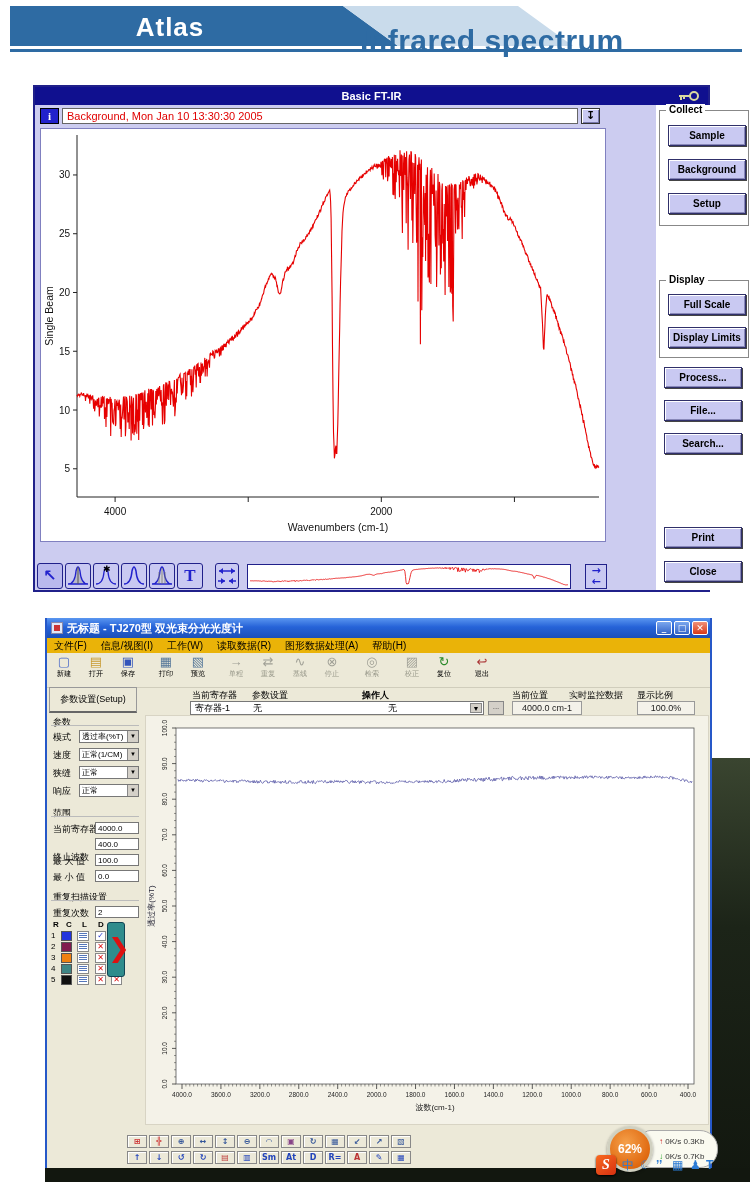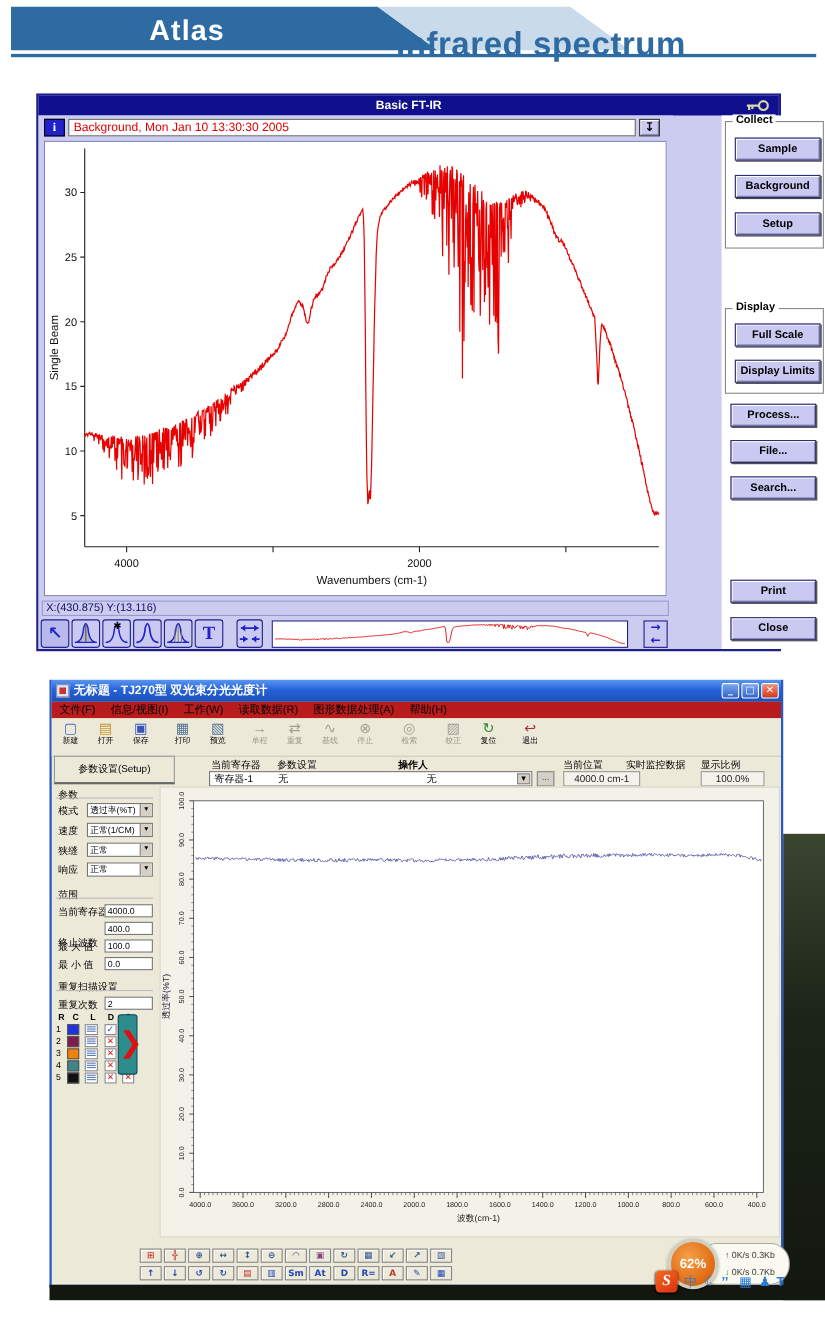--- a/index.html
+++ b/index.html
@@ -47,28 +47,28 @@
     background:linear-gradient(180deg,#5a96f0 0%,#2663d8 45%,#1b4fb8 100%);
     color:#fff;font:bold 11px "Liberation Sans",sans-serif;line-height:20px;}
   .tj-title-text{position:absolute;left:20px;top:0;white-space:nowrap;}
   .tj-app-icon{position:absolute;left:4px;top:4px;width:12px;height:12px;background:#e0e8f8;
     border:1px solid #88a;box-sizing:border-box;}
   .tj-app-icon:before{content:"";position:absolute;left:2px;top:2px;width:6px;height:6px;background:#cc3333;}
   .cap-btn{position:absolute;top:3px;width:16px;height:14px;border:1px solid #fff;border-radius:2px;
     box-sizing:border-box;color:#fff;font:bold 9px "DejaVu Sans",sans-serif;text-align:center;line-height:12px;
     background:linear-gradient(180deg,#7aa6ee,#3565c8);}
   .cap-close{background:linear-gradient(180deg,#f09078,#d83818);}
-  .tj-menubar{left:0;top:20px;width:663px;height:15px;background:#b91c1c;font-size:10px;line-height:15px;}
+  .tj-menubar{left:0;top:20px;width:663px;height:15px;background:#eab308;font-size:10px;line-height:15px;}
   .menu-item{display:inline-block;padding:0 7px;color:#000;}
   .tj-toolbar{left:0;top:35px;width:663px;height:34px;background:#ece9d8;border-bottom:1px solid #d0cdbc;}
   .tj-tb-item{position:absolute;top:1px;width:30px;height:32px;text-align:center;}
   .tj-tb-item .g{display:block;font-size:13px;line-height:15px;height:15px;}
   .tj-tb-item .l{display:block;font-size:8px;line-height:9px;color:#000;transform:scale(0.9);}
   .tj-tb-item.dis .l{color:#9a9a8c;}
-  .setup-tab{left:2px;top:69px;width:110px;height:26px;background:#ece9d8;border:1px solid #999;
+  .setup-tab{left:2px;top:69px;width:88px;height:26px;background:#ece9d8;border:1px solid #999;
     border-bottom:2px solid #666;box-sizing:border-box;font-size:9px;line-height:22px;text-align:center;color:#000;}
   .hdr-lbl{top:71px;font-size:9px;color:#000;white-space:nowrap;}
   .combo{left:143px;top:83px;width:294px;height:14px;background:#fff;border:1px solid #777;box-sizing:border-box;
     font-size:9px;line-height:12px;}
   .combo .v1{position:absolute;left:4px;}  .combo .v2{position:absolute;left:62px;}
   .combo .v3{position:absolute;left:197px;}
   .combo-arrow{position:absolute;right:1px;top:1px;width:12px;height:10px;background:#d4d0c8;border:1px solid #888;
     font-size:7px;line-height:9px;text-align:center;box-sizing:border-box;}
   .dots-btn{left:441px;top:83px;width:16px;height:14px;background:#d4d0c8;border:1px solid #888;
     box-sizing:border-box;font-size:8px;line-height:10px;text-align:center;color:#444;}
@@ -168,21 +168,20 @@
             <line x1="207.216" y1="368" x2="207.216" y2="373" stroke="#222" stroke-width="1"></line>
             <line x1="340.32599999999996" y1="368" x2="340.32599999999996" y2="373" stroke="#222" stroke-width="1"></line>
             <text x="340.32599999999996" y="386" font-size="10" text-anchor="middle" fill="#111">2000</text>
             <line x1="473.436" y1="368" x2="473.436" y2="373" stroke="#222" stroke-width="1"></line>
             <text x="297" y="402" font-size="10.5" text-anchor="middle" fill="#111">Wavenumbers (cm-1)</text>
             <text x="12" y="187" font-size="10.5" text-anchor="middle" fill="#111" transform="rotate(-90 12 187)">Single Beam</text>
             <polyline points="36.0,265.9 36.5,267.1 36.9,265.8 37.4,266.2 37.9,265.2 38.4,266.0 38.8,267.3 39.3,265.4 39.8,265.2 40.3,263.9 40.7,264.2 41.2,266.2 41.7,265.8 42.2,266.1 42.6,264.0 43.1,266.8 43.6,267.0 44.1,266.8 44.5,271.9 45.0,266.0 45.5,268.1 46.0,264.7 46.4,266.7 46.9,266.0 47.4,269.5 47.9,266.9 48.3,266.9 48.8,274.8 49.3,265.7 49.8,268.3 50.2,270.1 50.7,268.5 51.2,270.3 51.7,266.3 52.1,271.0 52.6,279.8 53.1,270.3 53.6,282.3 54.0,279.5 54.5,271.5 55.0,276.1 55.5,276.2 55.9,271.7 56.4,270.0 56.9,278.2 57.4,269.8 57.8,268.7 58.3,287.5 58.8,277.9 59.3,276.1 59.7,278.7 60.2,267.9 60.7,277.6 61.2,276.9 61.6,266.9 62.1,274.5 62.6,269.0 63.1,268.3 63.5,289.9 64.0,279.4 64.5,278.4 65.0,298.0 65.4,269.5 65.9,287.9 66.4,269.2 66.9,275.3 67.3,270.1 67.8,274.6 68.3,270.9 68.8,270.9 69.2,267.9 69.7,307.0 70.2,269.9 70.7,276.7 71.1,273.8 71.6,292.6 72.1,294.1 72.6,294.7 73.0,281.6 73.5,278.8 74.0,270.1 74.5,297.1 74.9,294.8 75.4,272.6 75.9,271.7 76.4,276.9 76.8,273.7 77.3,281.3 77.8,272.9 78.3,270.7 78.7,280.7 79.2,300.1 79.7,275.4 80.2,307.9 80.6,287.8 81.1,289.4 81.6,282.9 82.1,274.4 82.5,267.6 83.0,290.4 83.5,272.3 84.0,267.2 84.4,307.3 84.9,298.0 85.4,267.9 85.9,270.2 86.3,272.8 86.8,293.5 87.3,290.9 87.8,283.3 88.2,299.9 88.7,266.8 89.2,275.6 89.7,278.6 90.1,311.5 90.6,267.2 91.1,278.2 91.6,304.6 92.0,276.7 92.5,268.7 93.0,306.1 93.5,295.3 93.9,303.2 94.4,299.8 94.9,265.3 95.4,266.5 95.8,304.7 96.3,280.4 96.8,292.7 97.3,264.7 97.7,311.1 98.2,264.8 98.7,291.7 99.2,266.7 99.6,264.2 100.1,271.2 100.6,263.7 101.1,266.3 101.5,296.0 102.0,263.6 102.5,299.9 103.0,294.0 103.4,267.6 103.9,261.3 104.4,283.5 104.9,274.1 105.3,272.8 105.8,288.9 106.3,285.9 106.8,264.2 107.2,296.5 107.7,259.8 108.2,298.1 108.7,273.3 109.1,261.4 109.6,260.2 110.1,280.6 110.6,260.0 111.0,266.1 111.5,296.5 112.0,260.9 112.5,262.7 112.9,286.0 113.4,282.6 113.9,289.3 114.4,277.5 114.8,261.9 115.3,275.6 115.8,259.9 116.3,270.8 116.7,263.4 117.2,258.5 117.7,267.2 118.2,261.3 118.6,257.0 119.1,266.7 119.6,272.4 120.1,260.9 120.5,275.4 121.0,274.7 121.5,295.6 122.0,277.9 122.4,256.6 122.9,255.3 123.4,295.1 123.9,291.2 124.3,263.2 124.8,253.4 125.3,276.8 125.8,253.6 126.2,270.2 126.7,262.0 127.2,255.4 127.7,271.1 128.1,252.3 128.6,252.4 129.1,258.3 129.6,276.1 130.0,262.1 130.5,259.8 131.0,263.7 131.5,262.6 131.9,270.8 132.4,277.6 132.9,265.4 133.4,250.9 133.8,287.3 134.3,280.5 134.8,268.4 135.3,273.5 135.7,249.7 136.2,264.4 136.7,252.1 137.2,249.0 137.6,248.5 138.1,248.1 138.6,246.1 139.1,245.1 139.5,252.9 140.0,258.2 140.5,266.2 141.0,248.8 141.4,264.2 141.9,262.8 142.4,256.9 142.9,244.5 143.3,244.3 143.8,244.6 144.3,243.8 144.8,270.4 145.2,251.9 145.7,267.3 146.2,243.6 146.7,246.3 147.1,241.9 147.6,245.9 148.1,240.2 148.6,245.7 149.0,240.1 149.5,256.2 150.0,246.7 150.5,267.4 150.9,240.3 151.4,256.8 151.9,263.3 152.4,251.9 152.8,238.6 153.3,239.0 153.8,236.6 154.3,245.6 154.7,240.6 155.2,258.5 155.7,235.2 156.2,241.8 156.6,235.1 157.1,234.6 157.6,246.4 158.1,247.5 158.5,237.9 159.0,253.5 159.5,253.5 160.0,233.6 160.4,246.8 160.9,235.7 161.4,235.2 161.9,243.3 162.3,242.5 162.8,237.9 163.3,236.7 163.8,228.9 164.2,247.5 164.7,231.1 165.2,240.0 165.7,229.9 166.1,247.6 166.6,235.7 167.1,232.5 167.6,231.7 168.0,233.4 168.5,238.7 169.0,225.0 169.5,224.3 169.9,225.7 170.4,225.0 170.9,225.7 171.4,226.1 171.8,222.0 172.3,222.6 172.8,226.7 173.3,229.1 173.7,228.6 174.2,221.5 174.7,222.1 175.2,223.6 175.6,220.5 176.1,223.8 176.6,223.6 177.1,221.8 177.5,219.4 178.0,221.2 178.5,227.4 179.0,219.5 179.4,218.8 179.9,226.4 180.4,220.5 180.9,216.6 181.3,221.8 181.8,216.2 182.3,221.3 182.8,214.8 183.2,218.0 183.7,214.9 184.2,216.5 184.7,214.6 185.1,218.3 185.6,213.3 186.1,213.5 186.6,213.1 187.0,210.6 187.5,213.8 188.0,214.5 188.5,211.1 188.9,210.0 189.4,210.8 189.9,209.5 190.4,208.6 190.8,211.6 191.3,206.8 191.8,210.4 192.3,211.0 192.7,208.4 193.2,209.9 193.7,206.2 194.2,206.8 194.6,208.7 195.1,204.8 195.6,202.9 196.1,205.9 196.5,207.6 197.0,202.4 197.5,201.6 198.0,205.5 198.4,202.7 198.9,204.4 199.4,201.6 199.9,201.8 200.3,198.2 200.8,199.7 201.3,198.1 201.8,197.2 202.2,200.7 202.7,198.1 203.2,195.6 203.7,198.4 204.1,195.4 204.6,196.9 205.1,193.8 205.6,194.9 206.0,193.8 206.5,193.5 207.0,195.2 207.5,192.5 207.9,192.8 208.4,193.1 208.9,192.3 209.4,188.8 209.8,190.4 210.3,189.6 210.8,191.5 211.3,188.7 211.7,188.7 212.2,187.3 212.7,187.3 213.2,184.1 213.6,185.1 214.1,183.6 214.6,180.9 215.1,180.6 215.5,180.5 216.0,180.4 216.5,178.3 217.0,178.4 217.4,178.9 217.9,177.8 218.4,174.8 218.9,175.6 219.3,173.1 219.8,172.9 220.3,170.7 220.8,169.3 221.2,167.1 221.7,165.8 222.2,165.2 222.7,164.0 223.1,161.1 223.6,159.1 224.1,157.0 224.6,157.9 225.0,155.7 225.5,154.4 226.0,154.7 226.5,152.7 226.9,152.0 227.4,149.7 227.9,150.1 228.4,147.3 228.8,147.2 229.3,146.1 229.8,145.3 230.3,144.4 230.7,145.2 231.2,144.8 231.7,145.6 232.2,147.9 232.6,147.2 233.1,148.8 233.6,149.8 234.1,147.9 234.5,149.0 235.0,151.9 235.5,153.4 236.0,158.3 236.4,157.3 236.9,160.6 237.4,163.6 237.9,164.0 238.3,164.3 238.8,164.9 239.3,164.2 239.8,163.8 240.2,160.9 240.7,159.0 241.2,155.3 241.7,151.6 242.1,150.2 242.6,150.9 243.1,148.7 243.6,145.5 244.0,143.0 244.5,142.9 245.0,142.4 245.5,141.1 245.9,141.5 246.4,138.4 246.9,139.0 247.4,141.7 247.8,138.2 248.3,140.0 248.8,137.1 249.3,136.8 249.7,137.8 250.2,135.8 250.7,135.3 251.2,134.2 251.6,133.5 252.1,135.3 252.6,132.9 253.1,130.6 253.5,129.2 254.0,126.7 254.5,127.3 255.0,125.4 255.4,121.9 255.9,121.5 256.4,121.5 256.9,119.5 257.3,118.4 257.8,118.7 258.3,118.2 258.8,115.4 259.2,113.5 259.7,113.7 260.2,113.9 260.7,114.5 261.1,111.7 261.6,113.7 262.1,111.2 262.6,110.9 263.0,112.1 263.5,111.1 264.0,110.7 264.5,109.8 264.9,107.6 265.4,107.7 265.9,106.1 266.4,107.0 266.8,106.0 267.3,104.5 267.8,104.1 268.3,104.6 268.7,101.7 269.2,100.9 269.7,102.5 270.2,98.5 270.6,99.8 271.1,99.9 271.6,96.6 272.1,97.8 272.5,95.1 273.0,94.4 273.5,93.3 274.0,91.8 274.4,90.8 274.9,90.5 275.4,89.9 275.9,89.0 276.3,86.2 276.8,87.8 277.3,86.7 277.8,84.7 278.2,83.0 278.7,81.1 279.2,81.0 279.7,82.2 280.1,80.0 280.6,77.0 281.1,76.5 281.6,75.7 282.0,73.6 282.5,74.8 283.0,72.6 283.5,72.7 283.9,71.8 284.4,68.8 284.9,67.5 285.4,67.2 285.8,66.0 286.3,66.5 286.8,65.0 287.3,63.8 287.7,63.1 288.2,62.1 288.7,61.1 289.2,66.0 289.6,72.5 290.1,89.2 290.6,128.6 291.1,169.6 291.5,218.3 292.0,267.0 292.5,303.1 293.0,316.4 293.4,329.3 293.9,326.0 294.4,319.5 294.9,316.7 295.3,324.4 295.8,324.4 296.3,308.8 296.8,294.5 297.2,275.2 297.7,247.5 298.2,221.9 298.7,198.4 299.1,173.7 299.6,151.7 300.1,135.6 300.6,117.9 301.0,102.0 301.5,92.5 302.0,83.7 302.5,79.2 302.9,76.3 303.4,73.9 303.9,71.5 304.4,68.2 304.8,67.4 305.3,67.1 305.8,64.7 306.3,65.2 306.7,64.0 307.2,61.9 307.7,61.5 308.2,61.4 308.6,60.1 309.1,60.5 309.6,61.2 310.1,59.0 310.5,59.5 311.0,58.4 311.5,58.2 312.0,56.8 312.4,57.0 312.9,56.1 313.4,53.9 313.9,53.4 314.3,54.6 314.8,54.5 315.3,53.2 315.8,51.3 316.2,51.7 316.7,51.7 317.2,51.2 317.7,49.9 318.1,50.8 318.6,48.2 319.1,48.8 319.6,48.0 320.0,47.3 320.5,48.6 321.0,48.3 321.5,45.3 321.9,47.5 322.4,46.5 322.9,45.3 323.4,44.4 323.8,44.3 324.3,44.8 324.8,44.6 325.3,41.5 325.7,44.4 326.2,42.1 326.7,42.2 327.2,42.1 327.6,40.7 328.1,40.5 328.6,40.7 329.1,41.6 329.5,38.3 330.0,40.0 330.5,39.5 331.0,37.6 331.4,39.1 331.9,40.2 332.4,38.3 332.9,36.4 333.3,35.6 333.8,37.3 334.3,37.5 334.8,37.7 335.2,35.2 335.7,35.4 336.2,39.7 336.7,37.0 337.1,34.8 337.6,38.4 338.1,35.3 338.6,36.7 339.0,37.5 339.5,38.0 340.0,32.9 340.5,35.7 340.9,46.3 341.4,31.9 341.9,42.0 342.4,50.4 342.8,32.8 343.3,30.9 343.8,32.6 344.3,30.1 344.7,48.3 345.2,29.5 345.7,34.5 346.2,28.6 346.6,52.3 347.1,46.3 347.6,27.0 348.1,47.5 348.5,28.5 349.0,30.7 349.5,37.5 350.0,38.1 350.4,30.1 350.9,39.2 351.4,28.0 351.9,65.7 352.3,44.3 352.8,66.3 353.3,25.8 353.8,53.8 354.2,70.0 354.7,25.9 355.2,53.2 355.7,32.1 356.1,42.2 356.6,29.7 357.1,41.4 357.6,46.1 358.0,41.3 358.5,68.3 359.0,21.3 359.5,37.2 359.9,47.1 360.4,25.5 360.9,70.3 361.4,103.9 361.8,26.6 362.3,42.9 362.8,61.0 363.3,23.7 363.7,31.5 364.2,46.1 364.7,28.0 365.2,94.3 365.6,22.2 366.1,48.4 366.6,57.3 367.1,120.7 367.5,60.7 368.0,30.2 368.5,25.6 369.0,46.2 369.4,69.9 369.9,22.2 370.4,23.7 370.9,91.6 371.3,33.5 371.8,114.1 372.3,73.7 372.8,33.9 373.2,48.8 373.7,65.1 374.2,25.1 374.7,28.8 375.1,74.5 375.6,113.8 376.1,104.4 376.6,35.8 377.0,172.6 377.5,38.3 378.0,28.2 378.5,40.9 378.9,34.7 379.4,215.2 379.9,44.6 380.4,30.4 380.8,181.2 381.3,108.2 381.8,127.9 382.3,70.1 382.7,56.9 383.2,81.5 383.7,96.0 384.2,63.9 384.6,131.9 385.1,45.7 385.6,111.1 386.1,54.4 386.5,38.3 387.0,148.5 387.5,104.7 388.0,143.3 388.4,153.5 388.9,58.8 389.4,40.8 389.9,155.1 390.3,56.9 390.8,39.0 391.3,65.0 391.8,56.4 392.2,56.2 392.7,76.7 393.2,44.6 393.7,71.1 394.1,106.3 394.6,117.8 395.1,61.5 395.6,158.1 396.0,127.0 396.5,77.9 397.0,44.9 397.5,77.2 397.9,116.4 398.4,52.9 398.9,57.5 399.4,145.6 399.8,105.7 400.3,139.2 400.8,61.4 401.3,54.5 401.7,114.4 402.2,99.9 402.7,132.4 403.2,75.0 403.6,105.3 404.1,165.9 404.6,56.9 405.1,87.4 405.5,57.4 406.0,72.5 406.5,111.9 407.0,56.3 407.4,94.6 407.9,158.0 408.4,55.6 408.9,58.3 409.3,163.5 409.8,156.8 410.3,54.5 410.8,164.7 411.2,55.7 411.7,177.4 412.2,192.6 412.7,117.9 413.1,60.3 413.6,55.9 414.1,55.6 414.6,104.4 415.0,55.6 415.5,81.4 416.0,70.6 416.5,100.5 416.9,68.8 417.4,93.2 417.9,100.2 418.4,55.5 418.8,60.0 419.3,57.9 419.8,53.0 420.3,78.7 420.7,76.8 421.2,110.0 421.7,51.3 422.2,52.8 422.6,71.0 423.1,62.9 423.6,88.1 424.1,52.3 424.5,51.0 425.0,60.9 425.5,48.6 426.0,54.4 426.4,54.4 426.9,50.0 427.4,51.7 427.9,47.1 428.3,48.7 428.8,53.4 429.3,57.2 429.8,55.1 430.2,50.4 430.7,50.3 431.2,56.8 431.7,51.3 432.1,48.0 432.6,59.4 433.1,45.2 433.6,56.5 434.0,46.1 434.5,44.8 435.0,52.5 435.5,48.8 435.9,55.4 436.4,52.2 436.9,44.8 437.4,45.1 437.8,49.2 438.3,50.3 438.8,51.5 439.3,45.7 439.7,47.6 440.2,51.1 440.7,48.8 441.2,53.9 441.6,48.2 442.1,49.1 442.6,50.1 443.1,48.3 443.5,51.0 444.0,50.8 444.5,52.8 445.0,55.2 445.4,50.6 445.9,52.9 446.4,54.9 446.9,52.5 447.3,54.7 447.8,55.0 448.3,54.8 448.8,52.8 449.2,57.7 449.7,55.3 450.2,57.5 450.7,56.4 451.1,56.8 451.6,57.5 452.1,58.0 452.6,60.1 453.0,59.5 453.5,57.6 454.0,62.8 454.5,59.5 454.9,62.1 455.4,63.5 455.9,64.3 456.4,63.6 456.8,69.1 457.3,69.5 457.8,67.4 458.3,68.5 458.7,70.5 459.2,71.9 459.7,74.5 460.2,74.0 460.6,73.7 461.1,77.8 461.6,77.0 462.1,79.2 462.5,82.7 463.0,81.9 463.5,82.5 464.0,84.2 464.4,86.6 464.9,85.7 465.4,86.9 465.9,86.4 466.3,86.6 466.8,90.5 467.3,91.0 467.8,90.5 468.2,90.6 468.7,90.1 469.2,88.5 469.7,89.7 470.1,91.7 470.6,90.0 471.1,93.8 471.6,92.8 472.0,92.6 472.5,95.3 473.0,96.9 473.5,97.0 473.9,97.1 474.4,98.2 474.9,100.9 475.4,102.3 475.8,102.9 476.3,102.7 476.8,106.7 477.3,106.7 477.7,108.3 478.2,107.7 478.7,109.1 479.2,111.1 479.6,110.7 480.1,111.4 480.6,111.8 481.1,115.1 481.5,114.9 482.0,117.5 482.5,117.0 483.0,118.8 483.4,120.9 483.9,121.6 484.4,124.6 484.9,125.2 485.3,124.6 485.8,126.1 486.3,125.9 486.8,127.3 487.2,129.1 487.7,132.7 488.2,132.4 488.7,132.8 489.1,136.0 489.6,134.3 490.1,137.9 490.6,138.1 491.0,137.9 491.5,141.1 492.0,140.7 492.5,141.0 492.9,144.5 493.4,145.6 493.9,144.7 494.4,148.3 494.8,148.9 495.3,150.5 495.8,151.0 496.3,150.7 496.7,152.9 497.2,153.3 497.7,155.7 498.2,157.8 498.6,156.9 499.1,158.6 499.6,158.5 500.1,168.4 500.5,176.0 501.0,186.1 501.5,194.8 502.0,207.9 502.4,218.6 502.9,220.6 503.4,207.5 503.9,197.7 504.3,187.0 504.8,178.8 505.3,172.9 505.8,167.1 506.2,165.3 506.7,167.0 507.2,167.1 507.7,169.2 508.1,168.2 508.6,171.0 509.1,170.4 509.6,172.9 510.0,172.9 510.5,175.4 511.0,178.7 511.5,178.5 511.9,179.0 512.4,182.5 512.9,180.5 513.4,184.7 513.8,183.0 514.3,184.2 514.8,188.6 515.3,187.9 515.7,190.4 516.2,192.0 516.7,192.5 517.2,196.5 517.6,195.7 518.1,200.0 518.6,198.9 519.1,200.4 519.5,204.9 520.0,202.4 520.5,205.5 521.0,205.3 521.4,207.4 521.9,208.9 522.4,212.5 522.9,211.5 523.3,214.2 523.8,216.6 524.3,217.5 524.8,218.1 525.2,220.3 525.7,224.6 526.2,225.4 526.7,225.7 527.1,226.9 527.6,229.3 528.1,232.0 528.6,233.2 529.0,233.5 529.5,236.6 530.0,241.8 530.5,240.4 530.9,241.7 531.4,245.8 531.9,245.6 532.4,250.9 532.8,249.5 533.3,254.4 533.8,253.1 534.3,255.2 534.7,255.6 535.2,259.3 535.7,261.0 536.2,263.3 536.6,266.6 537.1,269.7 537.6,269.7 538.1,271.8 538.5,274.9 539.0,277.7 539.5,276.7 540.0,280.3 540.4,282.1 540.9,286.2 541.4,284.8 541.9,291.2 542.3,293.8 542.8,291.1 543.3,295.2 543.8,298.9 544.2,299.1 544.7,302.7 545.2,304.8 545.7,306.9 546.1,310.9 546.6,312.3 547.1,314.2 547.6,319.0 548.0,317.1 548.5,320.9 549.0,322.3 549.5,323.9 549.9,328.1 550.4,328.2 550.9,329.4 551.4,331.8 551.8,333.7 552.3,335.8 552.8,336.5 553.3,335.1 553.7,338.6 554.2,339.1 554.7,337.2 555.2,336.5 555.6,338.7 556.1,338.3 556.6,336.5 557.1,336.8 557.5,338.2 558.0,337.6" fill="none" stroke="#e60000" stroke-width="1.1"></polyline>
           </svg>
       </div>
 
-      <div class="abs ft-status">X:(430.875) Y:(13.116)</div>
 
       <div class="abs tool-btn sel" style="left:2px;">
         <span style="font:bold 16px 'DejaVu Sans',sans-serif;line-height:24px;">↖</span>
       </div>
       <div class="abs tool-btn" style="left:30px;">
         <svg width="24" height="24">
             <path d="M2,20 Q9,20 10,7 Q11,3 12,3 Q13,3 14,7 Q15,20 22,20 Z" fill="#b8b8c8" stroke="#2222cc" stroke-width="1.3"></path>
             <line x1="12" y1="3" x2="12" y2="20" stroke="#555" stroke-width="1"></line>
           </svg>
       </div>

